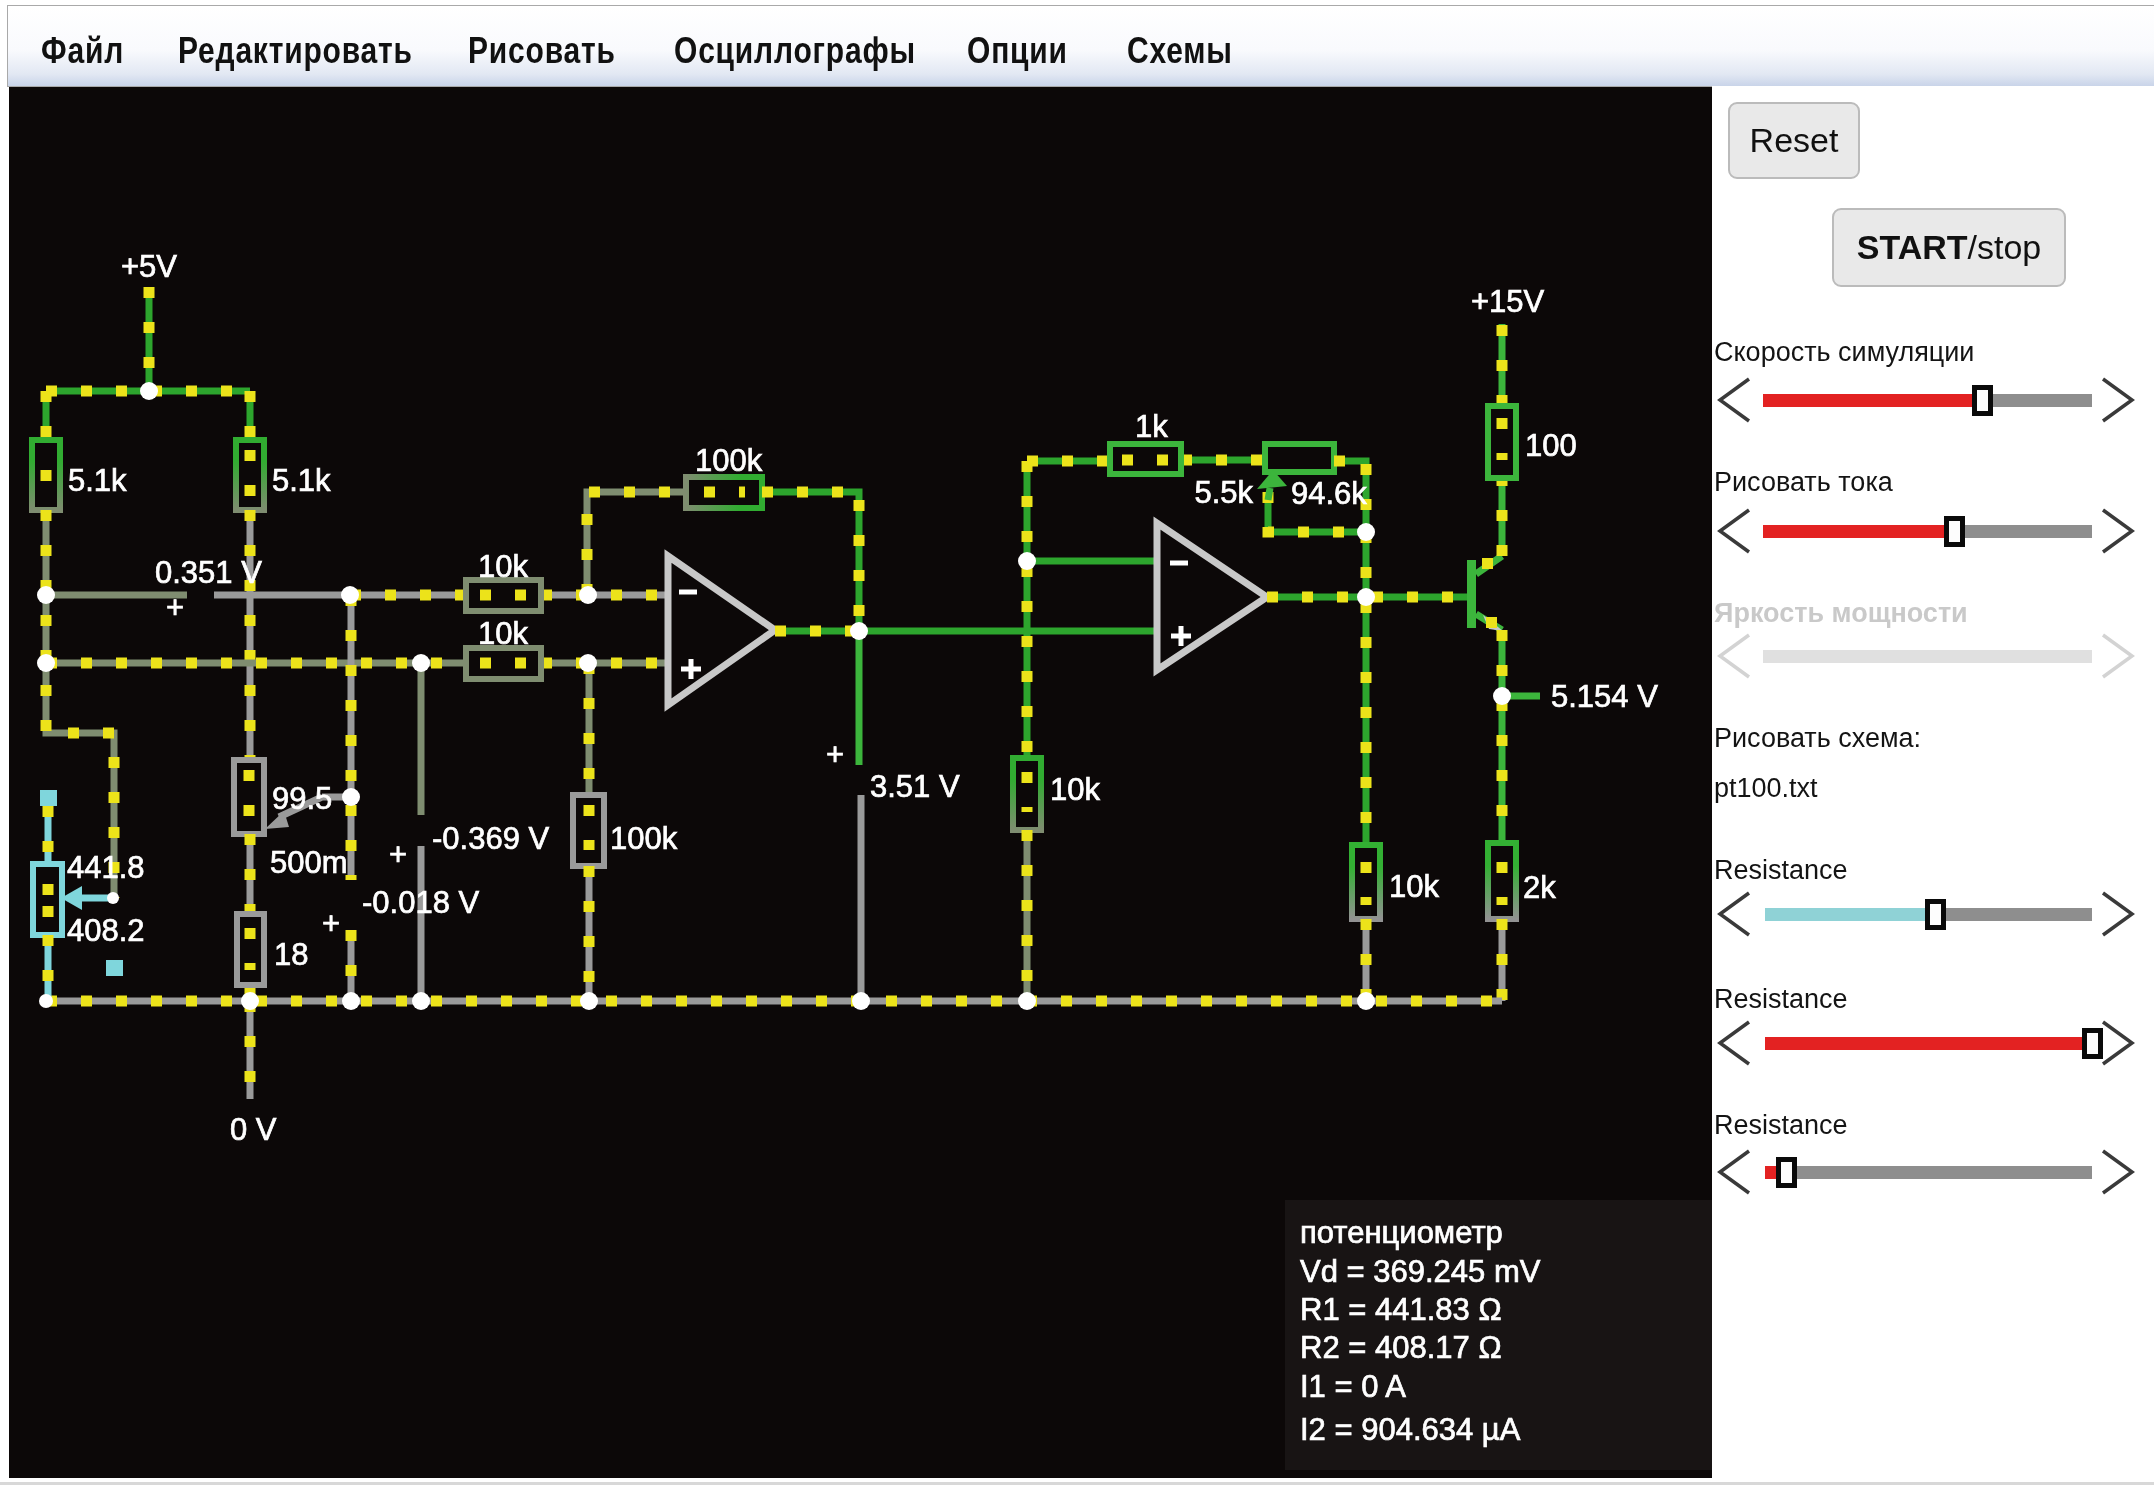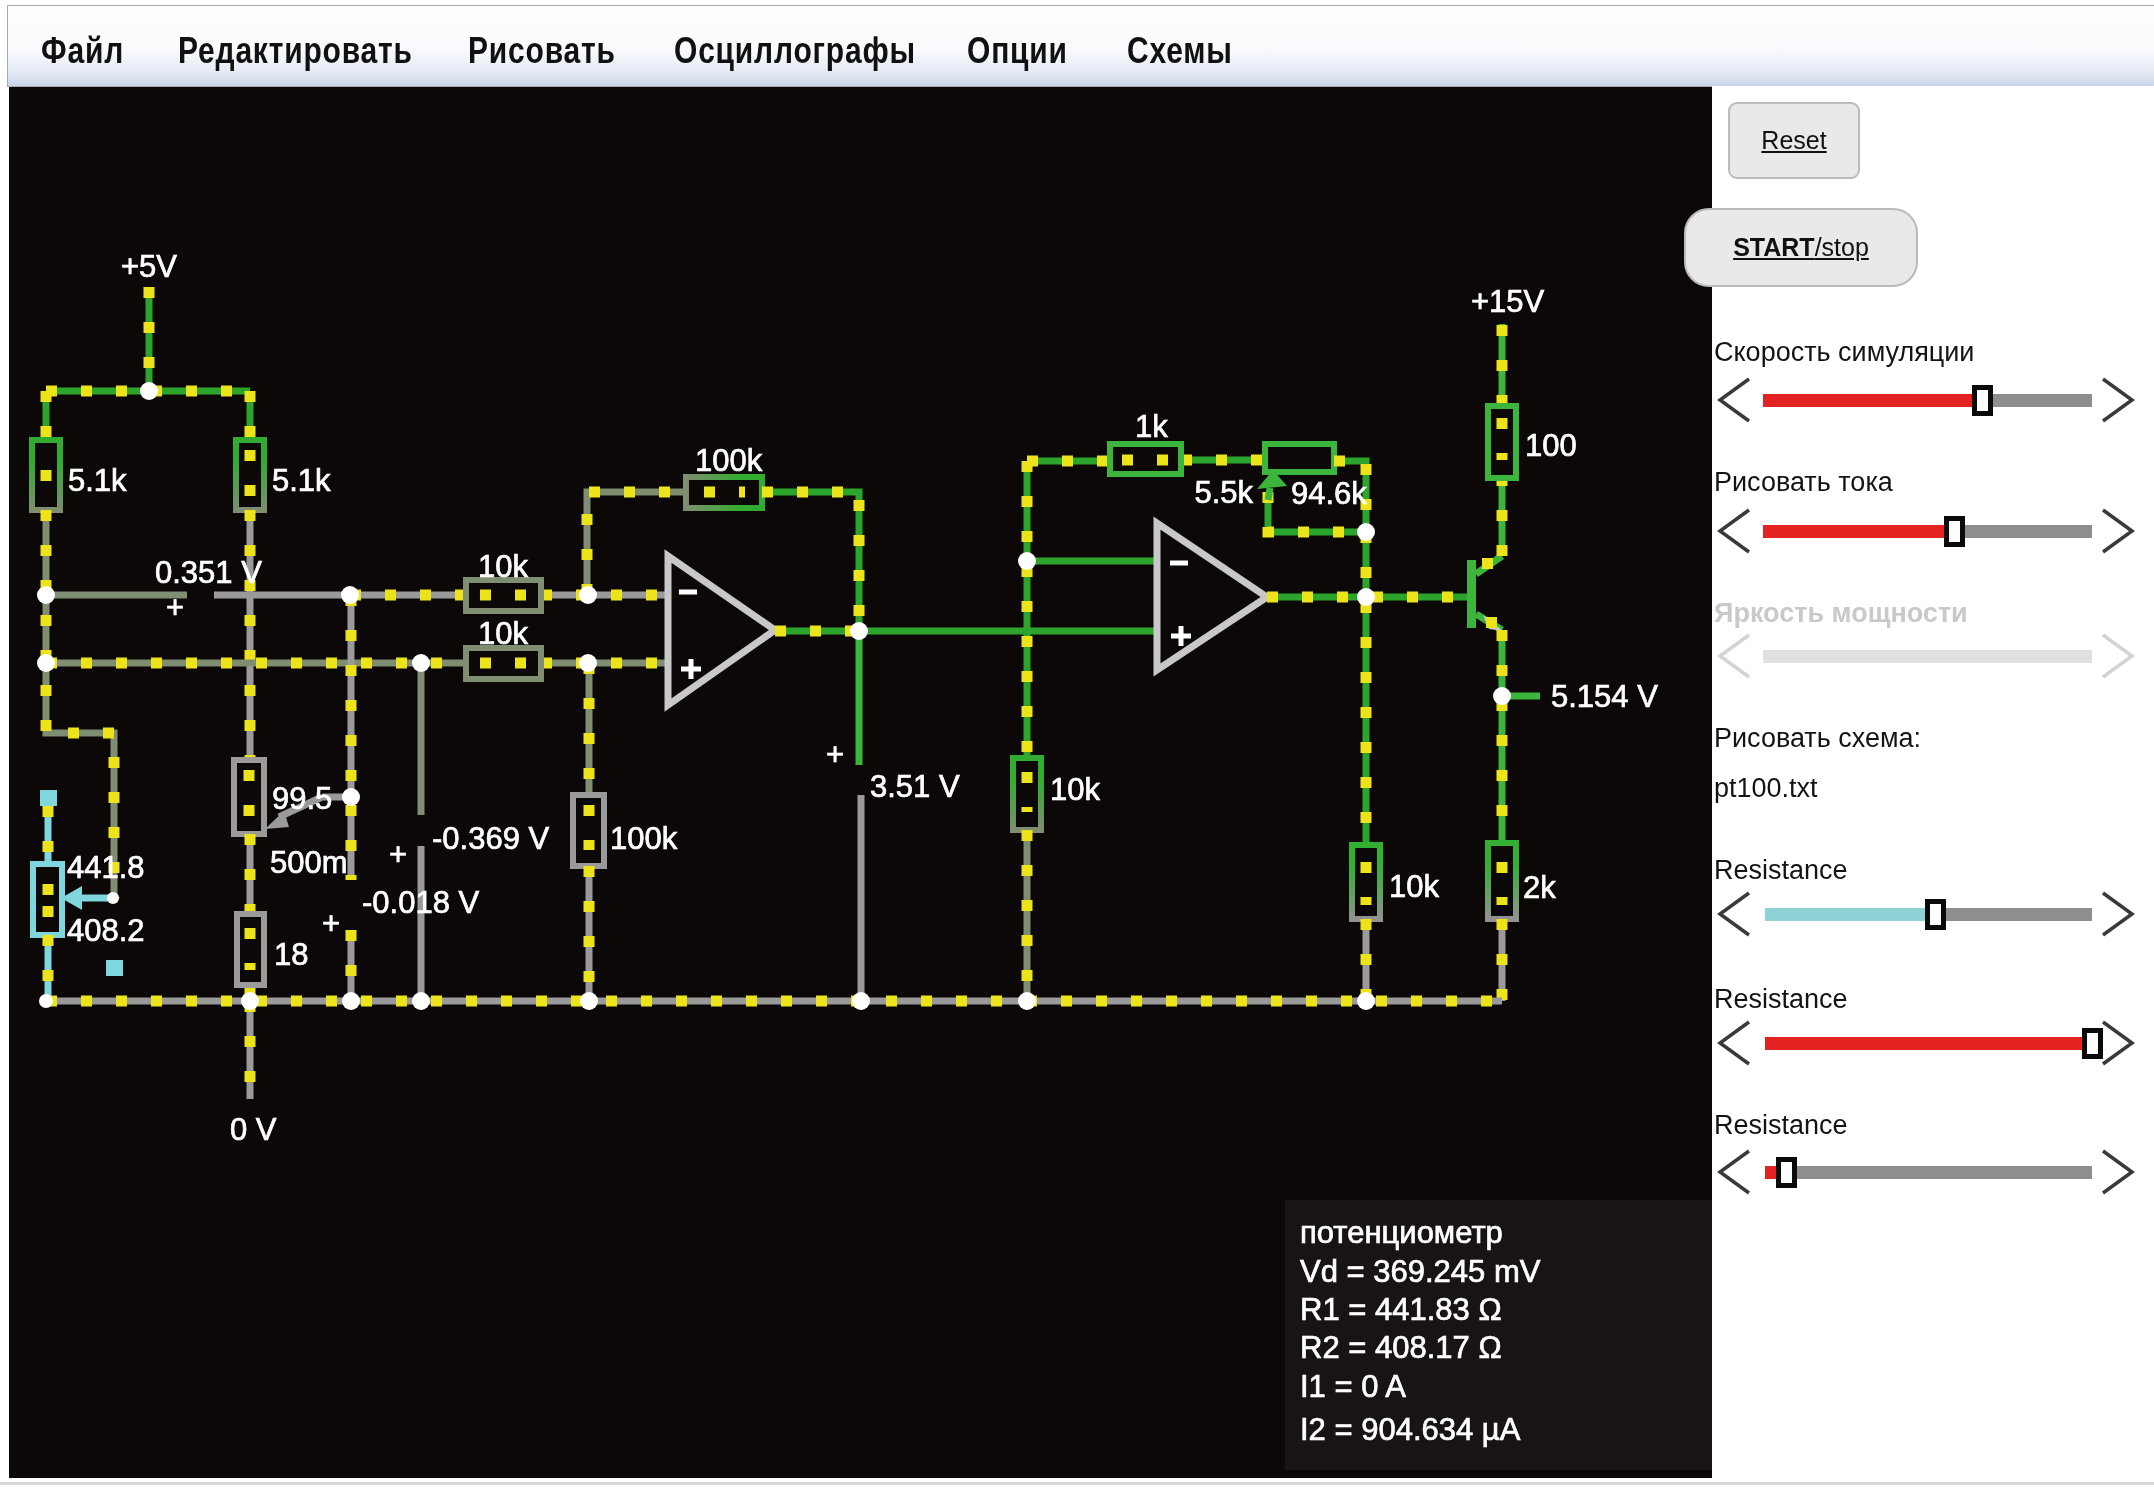--- a/index.html
+++ b/index.html
@@ -3,21 +3,21 @@
 <style>
 html,body{margin:0;padding:0;background:#fff;width:2154px;height:1489px;overflow:hidden;}
 body{font-family:"Liberation Sans",sans-serif;position:relative;}
 #menubar{position:absolute;left:7px;top:5px;width:2139px;height:80px;border:1px solid #a9a9a9;
  background:linear-gradient(180deg,#ffffff 0%,#f9fafd 55%,#e2e8f3 85%,#c9d4e9 100%);padding-left:28px;}
 .mi{position:absolute;top:28px;transform:scaleY(1.22);transform-origin:center;font-size:30px;font-weight:bold;color:#111;white-space:nowrap;letter-spacing:0.8px;}
 #canvas{position:absolute;left:9px;top:87px;width:1839px;height:1391px;background:#0c0808;}
 #botline{position:absolute;left:0;top:1482px;width:2154px;height:3px;background:#d8d8d8;}
 #sidebar{position:absolute;left:1712px;top:86px;width:442px;height:1392px;background:#ffffff;}
 .btn{position:absolute;background:#e9e9e9;border:2px solid #bbbbbb;border-radius:9px;
- color:#111;text-align:center;font-size:25px;text-decoration:underline;}
+ color:#111;text-align:center;font-size:34px;}
 .lbl{position:absolute;font-size:27px;color:#141414;white-space:nowrap;}
 .trk{position:absolute;height:13px;}
 .hnd{position:absolute;width:11px;height:21px;background:#fdfdfd;border:5px solid #0a0a0a;}
 .chev{position:absolute;}
 </style></head>
 <body>
 <div id="menubar">
 <span class="mi" style="left:33px">Файл</span>
 <span class="mi" style="left:170px">Редактировать</span>
 <span class="mi" style="left:460px">Рисовать</span>
@@ -254,21 +254,21 @@
 <text class="t" x="1300" y="1320">R1 = 441.83 Ω</text>
 <text class="t" x="1300" y="1358">R2 = 408.17 Ω</text>
 <text class="t" x="1300" y="1397">I1 = 0 A</text>
 <text class="t" x="1300" y="1440">I2 = 904.634 µA</text>
 </svg>
 </div>
 <div id="sidebar"></div>
 <div id="botline"></div>
 
 <div class="btn" style="left:1728px;top:102px;width:128px;height:73px;line-height:73px;">Reset</div>
-<div class="btn" style="left:1684px;top:208px;width:230px;height:75px;line-height:75px;border-radius:25px;"><b>START</b>/stop</div>
+<div class="btn" style="left:1832px;top:208px;width:230px;height:75px;line-height:75px;"><b>START</b>/stop</div>
 
 <div class="lbl" style="left:1714px;top:337px;">Скорость симуляции</div>
 <div class="lbl" style="left:1714px;top:467px;">Рисовать тока</div>
 <div class="lbl" style="left:1714px;top:598px;color:#c9c9c9;font-weight:bold;">Яркость мощности</div>
 <div class="lbl" style="left:1714px;top:723px;">Рисовать схема:</div>
 <div class="lbl" style="left:1714px;top:773px;">pt100.txt</div>
 <div class="lbl" style="left:1714px;top:855px;">Resistance</div>
 <div class="lbl" style="left:1714px;top:984px;">Resistance</div>
 <div class="lbl" style="left:1714px;top:1110px;">Resistance</div>
 

